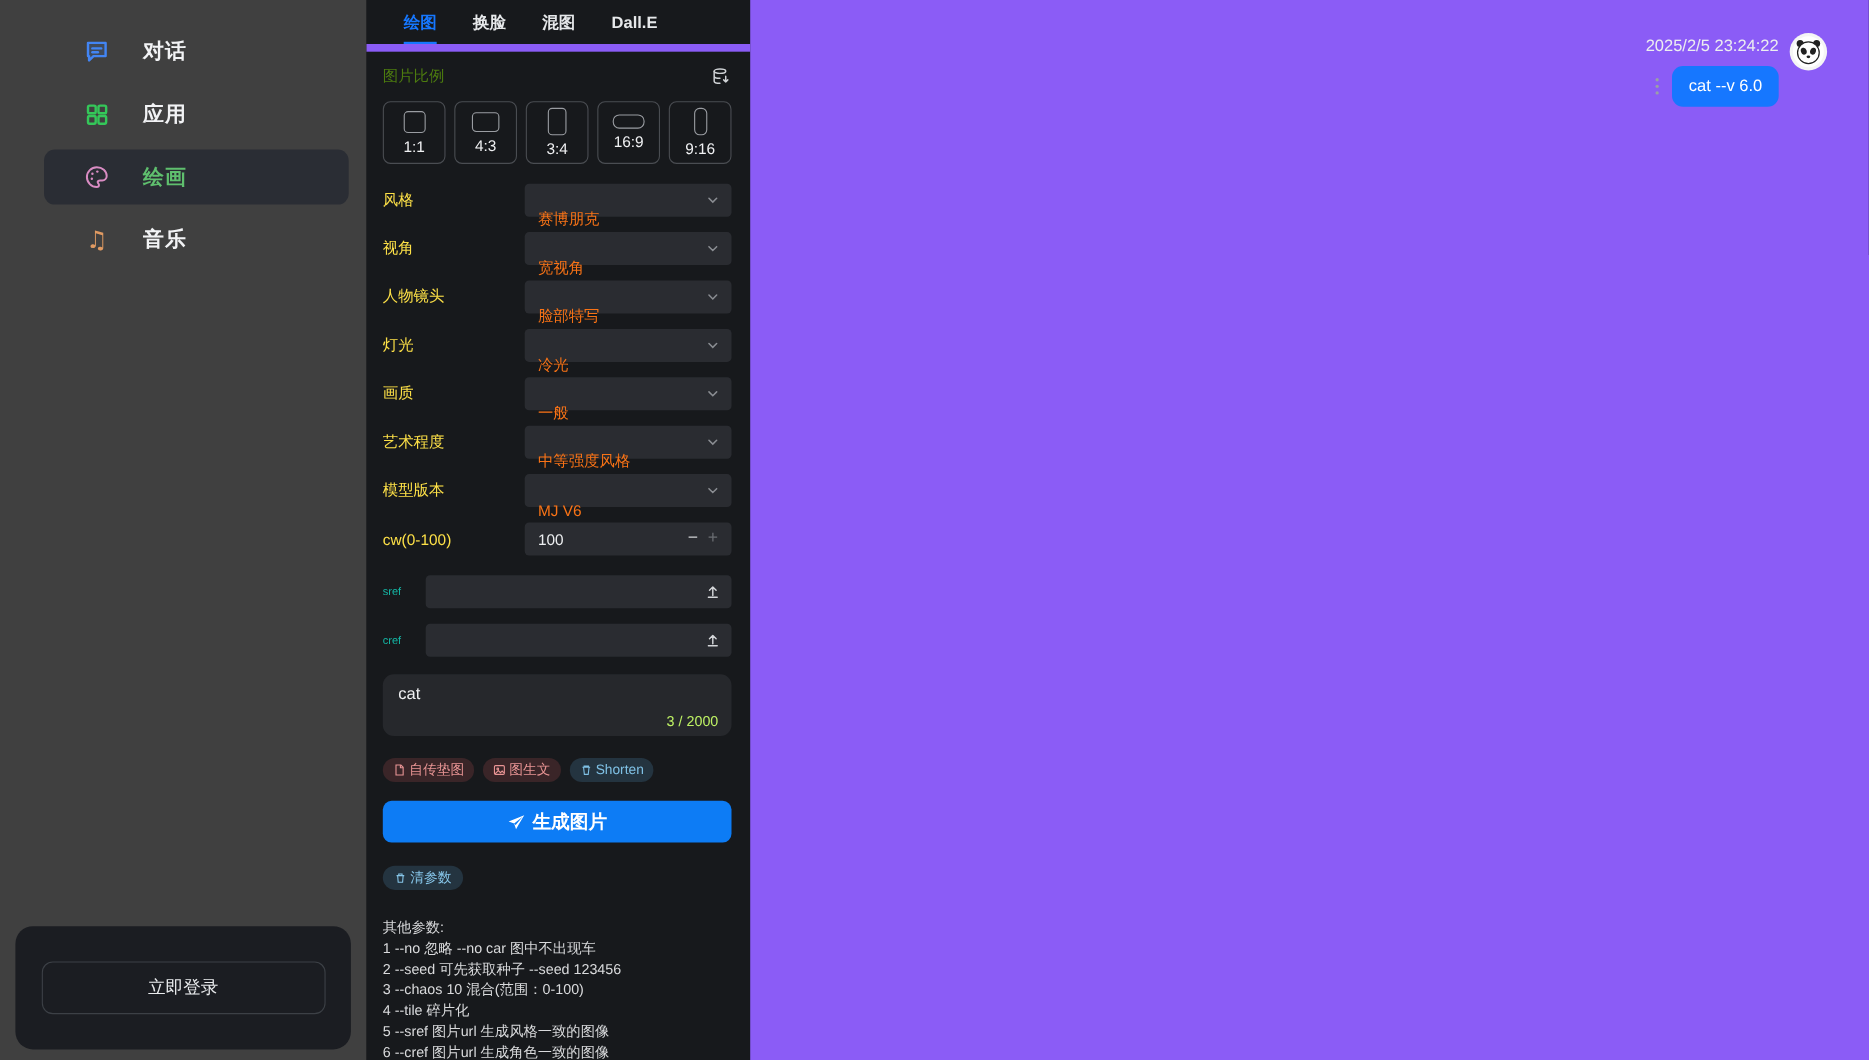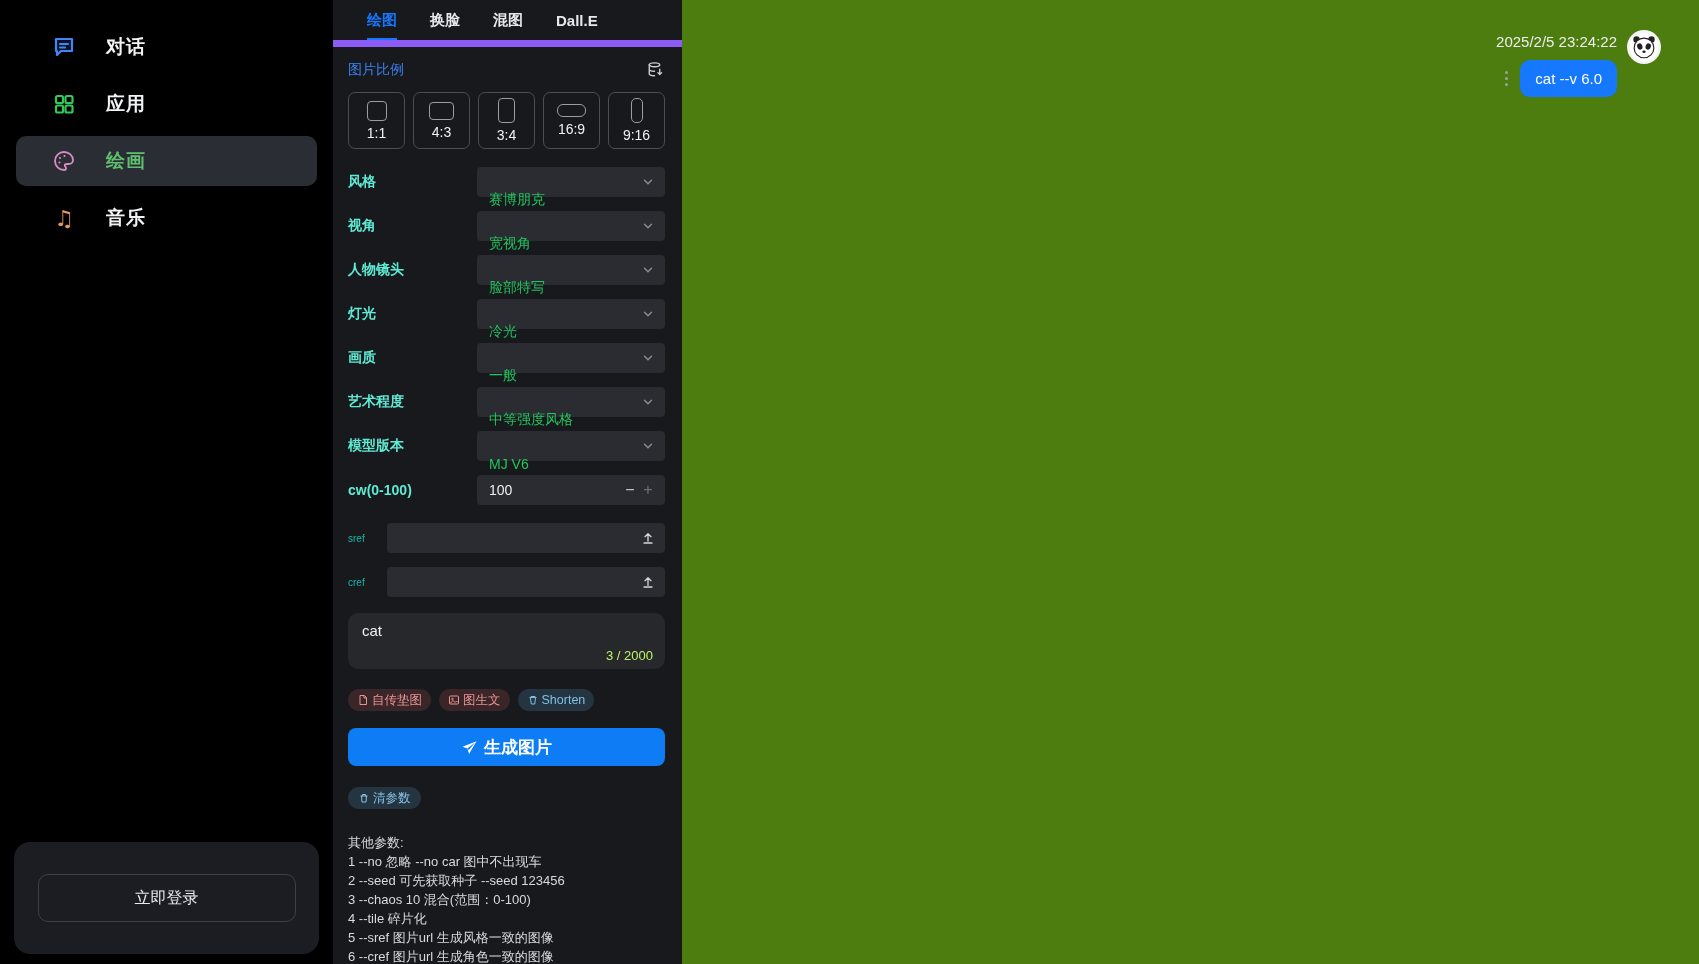--- a/index.html
+++ b/index.html
@@ -1,57 +1,57 @@
 <!DOCTYPE html>
 <html><head>
 <meta charset="utf-8">
 <style>
   * { margin:0; padding:0; box-sizing:border-box; }
   html,body { width:1699px; height:964px; overflow:hidden; }
   body { font-family:"Liberation Sans","DejaVu Sans",sans-serif; display:flex; background:#17191c; color:#e6e8ea; }
 
   
-  .sidebar { position:relative; width:333px; flex:0 0 333px; background:#000000; padding-top:15px; }
+  .sidebar { position:relative; width:333px; flex:0 0 333px; background:#404040; padding-top:15px;padding-left:24px; }
   .nav-item { display:flex; align-items:center; gap:30px; height:50px; margin:7px 16px; padding-left:36px; border-radius:10px; cursor:pointer; }
   .nav-item.active { background:#2a2d34; }
   .nav-label { font-size:19px; font-weight:bold; color:#f2f3f5; letter-spacing:1px; }
   .nav-item.active .nav-label { color:#5fbf6e; }
   .nav-icon { width:24px; height:24px; display:flex; align-items:center; justify-content:center; }
   .music-glyph { font-size:22px; color:#e09a62; font-family:"DejaVu Sans",sans-serif; }
 
   .login-card { position:absolute; left:14px; right:14px; bottom:10px; height:112px; background:#1b1d22; border-radius:16px; display:flex; align-items:center; justify-content:center; }
   .login-btn { width:258px; height:48px; background:transparent; border:1px solid #3c4046; border-radius:10px; color:#e8eaec; font-size:16px; cursor:pointer; font-family:inherit; }
 
   
   .panel { width:349px; flex:0 0 349px; background:#17191c; display:flex; flex-direction:column; }
   .tabbar { height:47px; border-bottom:7px solid #8b5cf6; display:flex; align-items:center; gap:33px; padding-left:34px; flex:0 0 47px; }
   .tab { font-size:15px; font-weight:bold; color:#e6e8ea; height:100%; display:flex; align-items:center; position:relative; cursor:pointer; }
   .tab.active { color:#1677ff; }
   .tab.active::after { content:""; position:absolute; left:0; right:0; bottom:0; height:2px; background:#1677ff; }
 
   .panel-body { padding:10px 17px 0 15px; }
   .ratio-head { display:flex; align-items:center; justify-content:space-between; height:26px; }
-  .ratio-title { font-size:14px; color:#3b82f6; }
+  .ratio-title { font-size:14px; color:#4d7c0f; }
   .db-icon { color:#cfd2d5; cursor:pointer; display:flex; }
 
   .ratio-row { display:flex; gap:8px; margin-top:9px; }
   .ratio-btn { width:57px; height:57px; border:1px solid #4a4d52; border-radius:7px; display:flex; flex-direction:column; align-items:center; justify-content:center; gap:4px; cursor:pointer; background:transparent; }
   .ratio-shape { border:1.5px solid #9a9da2; border-radius:4px; }
   .sh-1-1 { width:20px; height:20px; }
   .sh-4-3 { width:25px; height:18px; }
   .sh-3-4 { width:17px; height:25px; }
   .sh-16-9 { width:29px; height:13px; border-radius:6px; }
   .sh-9-16 { width:12px; height:25px; border-radius:5px; }
   .ratio-label { font-size:14px; color:#f0f1f3; }
 
   .form { margin-top:18px; }
   .form-row { display:flex; align-items:center; margin-bottom:14px; height:30px; }
-  .form-label { width:129px; font-size:14px; color:#5eead4; flex:0 0 129px;font-weight:bold; }
+  .form-label { width:129px; font-size:14px; color:#fde047; flex:0 0 129px; }
   .select { flex:1; height:30px; background:#2a2c31; border-radius:4px; display:flex; align-items:center; justify-content:space-between; padding:0 10px 0 12px; cursor:pointer; }
-  .select-value { font-size:14px; color:#22c55e;margin-top:36px; }
+  .select-value { font-size:14px; color:#f97316;margin-top:36px; }
   .chev { display:flex; color:#8a8d92; }
   .stepper { flex:1; height:30px; background:#2a2c31; border-radius:4px; display:flex; align-items:center; padding:0 8px 0 12px; }
   .stepper-value { flex:1; font-size:14px; color:#eceef0; }
   .step-btn { width:18px; text-align:center; font-size:16px; cursor:pointer; }
   .step-minus { color:#c9cbce; }
   .step-plus { color:#6a6d72; }
 
   .upload-row { display:flex; align-items:center; margin-top:14px; height:30px; }
   .upload-label { width:39px; flex:0 0 39px; font-size:10px; color:#14b8a6; }
   .upload-input { flex:1; height:30px; background:#2a2c31; border-radius:4px; display:flex; align-items:center; justify-content:flex-end; padding:0 9px; }
@@ -69,21 +69,21 @@
 
   .generate-btn { margin-top:17px; width:100%; height:38px; background:#0d7cf5; border:none; border-radius:8px; color:#fff; font-size:17px; font-weight:bold; display:flex; align-items:center; justify-content:center; gap:6px; cursor:pointer; font-family:inherit; }
 
   .clear-row { margin-top:21px; }
   .clear-tag { display:inline-flex; height:22px; border-radius:11px; background:#243440; color:#86c5e8; align-items:center; gap:3px; padding:0 10px; font-size:12.5px; cursor:pointer; }
 
   .notes { margin-top:24px; font-size:13px; line-height:19px; color:#d9dadc; }
   .notes div { white-space:nowrap; }
 
   
-  .chat { flex:1; background:#4d7c0f; position:relative; }
+  .chat { flex:1; background:#8b5cf6; position:relative; }
   .msg-block { position:absolute; top:30px; right:38px; display:flex; gap:10px; }
   .msg-left { display:flex; flex-direction:column; align-items:flex-end; }
   .timestamp { font-size:15px; color:#eceef0; margin-top:3px; }
   .bubble-row { display:flex; align-items:center; gap:12px; margin-top:10px; }
   .more-dots { color:#9aa0a6; font-size:15px; letter-spacing:0; line-height:5px; display:flex; flex-direction:column; gap:3px; cursor:pointer; }
   .more-dots i { width:3px; height:3px; border-radius:50%; background:#9aa0a6; display:block; }
   .bubble { background:#1677ff; color:#fff; font-size:15px; border-radius:10px; padding:10px 15px; }
   .avatar { width:34px; height:34px; border-radius:50%; background:#f5f5f5; flex:0 0 34px; display:flex; align-items:center; justify-content:center; overflow:hidden; }
 </style>
 </head>

